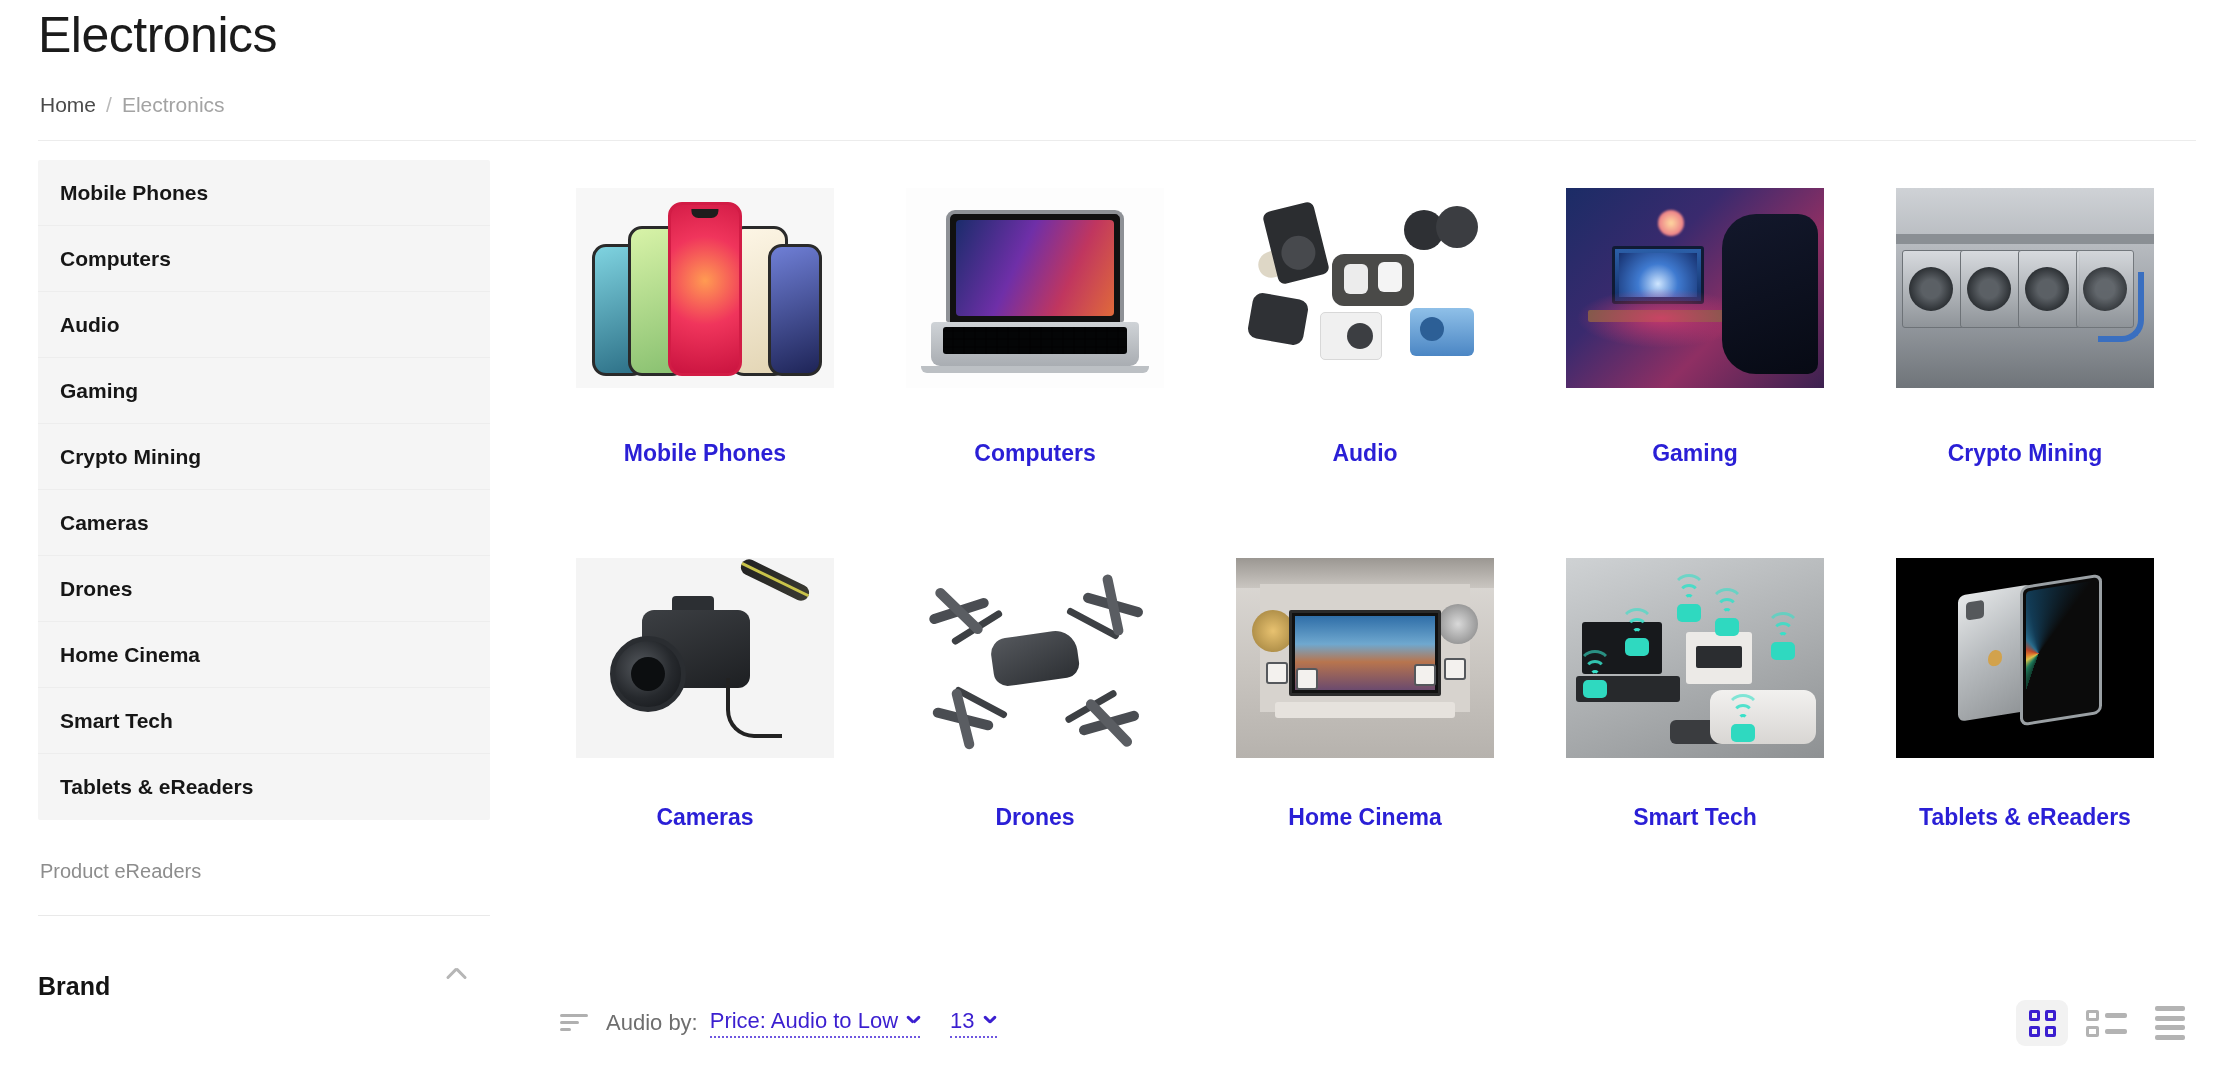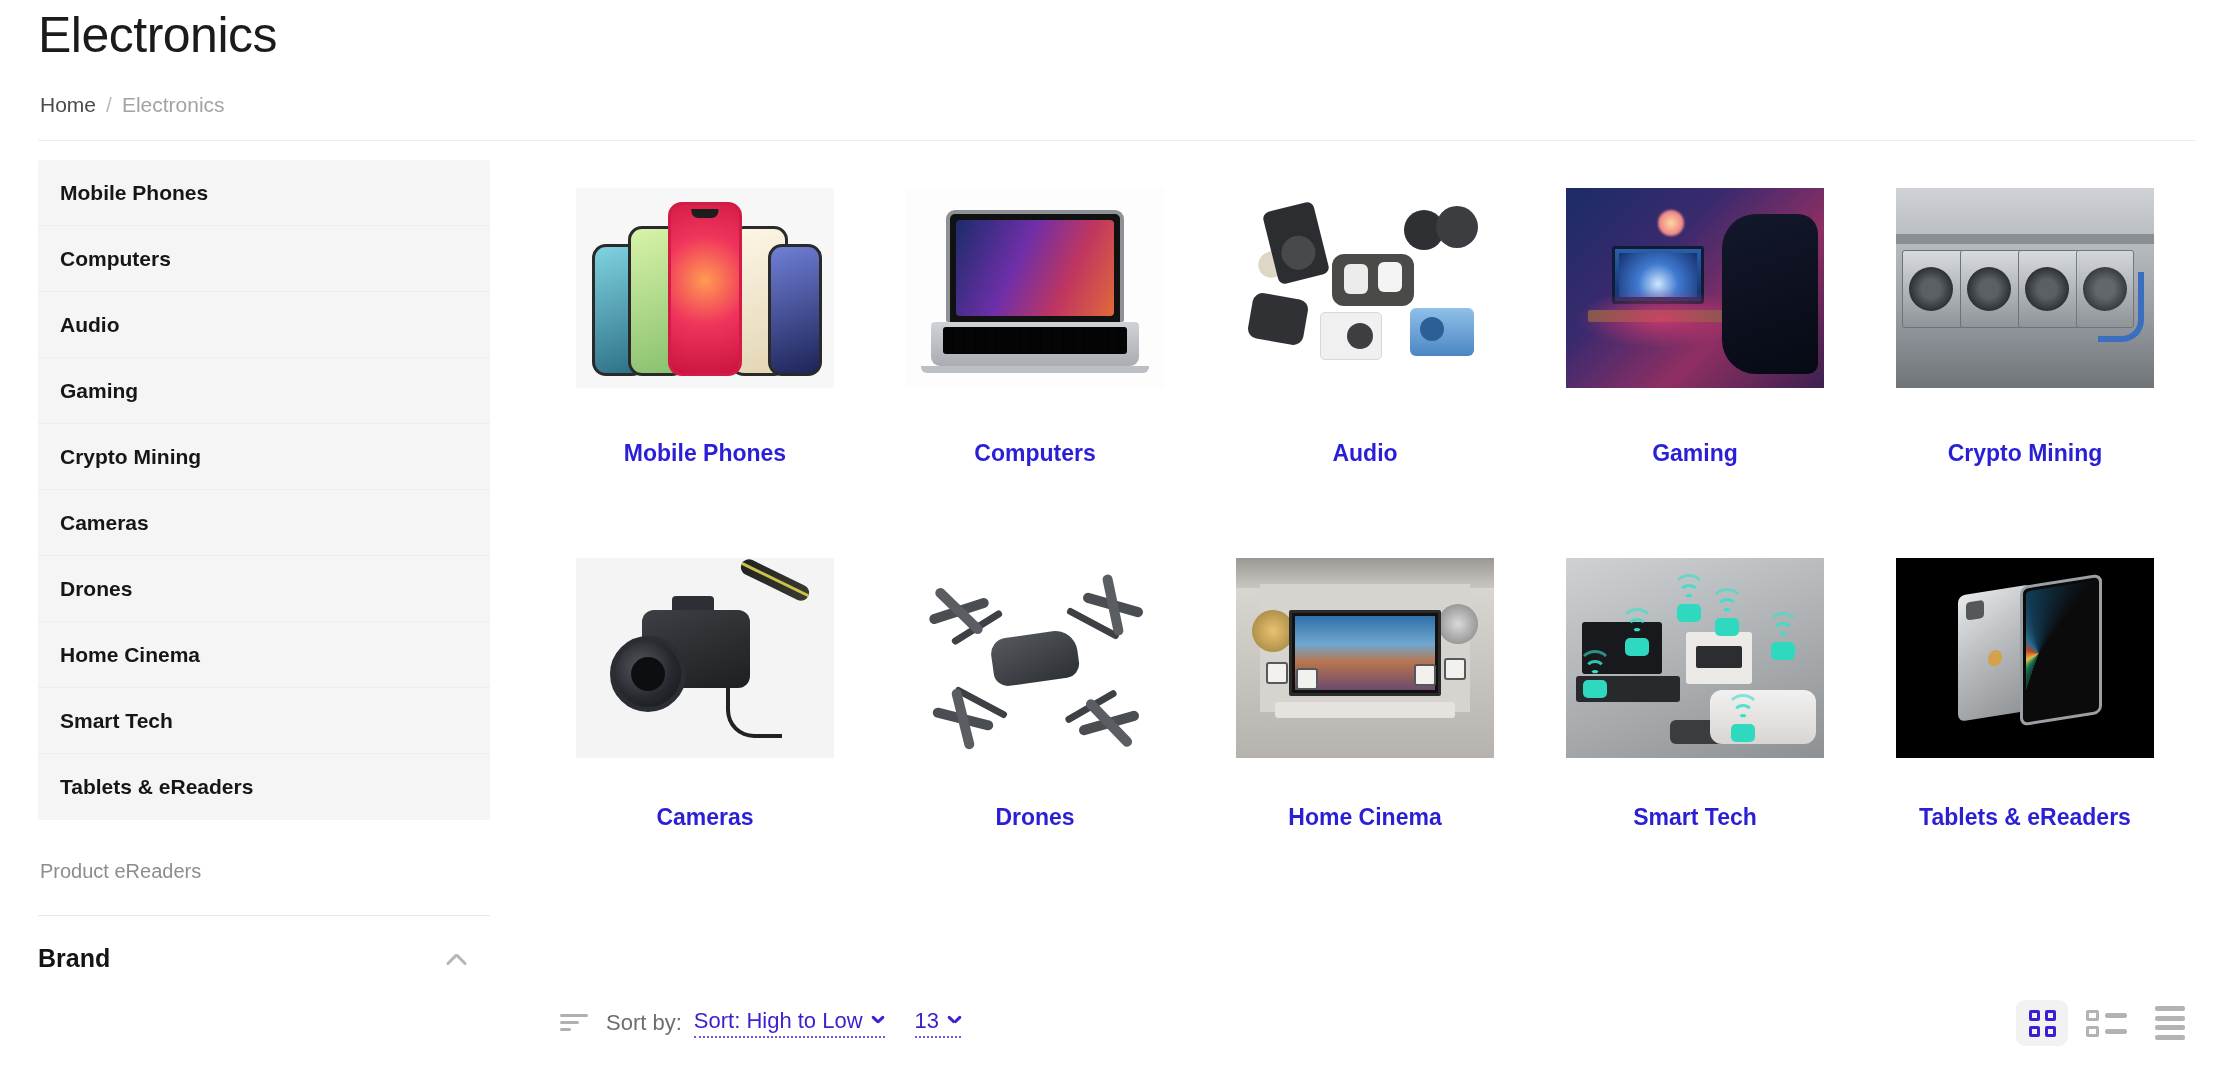--- a/index.html
+++ b/index.html
@@ -51,21 +51,21 @@
     margin-top: 40px; padding-left: 2px;
     font-size: 20px; color: #8d8d8d; font-weight: 400;
   }
   .filters-rule { margin-top: 32px; width: 452px; height: 1px; background: #e9e9e9; }
 
   .filter-group-head {
     margin-top: 28px; display: flex; align-items: center;
     justify-content: space-between; padding-right: 22px;
     cursor: pointer;
   }
-  .filter-group-title { font-size: 25px; font-weight: 700; color: #141414; }
+  .filter-group-title { font-size: 25px; font-weight: 700; color: #141414; margin-top: 28px; }
   .chev-up { width: 22px; height: 13px; position: relative; }
   .chev-up::before, .chev-up::after {
     content: ""; position: absolute; top: 6px; width: 14px; height: 3.4px;
     background: #b6b6b6; border-radius: 2px;
   }
   .chev-up::before { left: -1px; transform: rotate(-45deg); }
   .chev-up::after  { left: 8px;  transform: rotate(45deg); }
 
   .brand-search {
     margin-top: 26px; width: 452px; height: 60px;
@@ -556,24 +556,24 @@
 
     </div>
   </main>
 
   <div class="toolbar">
     <span class="sort-icon">
       <span></span>
         <span></span>
         <span></span>
     </span>
-    <span class="sort-label">Sort by:</span>
+    <span class="sort-label">Audio by:</span>
 
     <span class="dropdown">
-      <span>Sort: High to Low</span>
+      <span>Price: Audio to Low</span>
       <span class="caret"></span>
     </span>
 
     <span class="dropdown">
       <span>13</span>
       <span class="caret"></span>
     </span>
 
     <span class="view-toggle">
       <span class="vbtn active">

